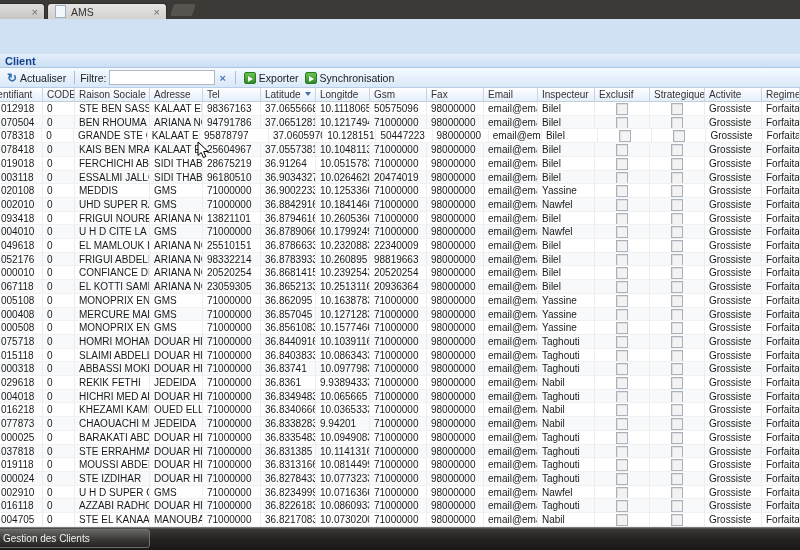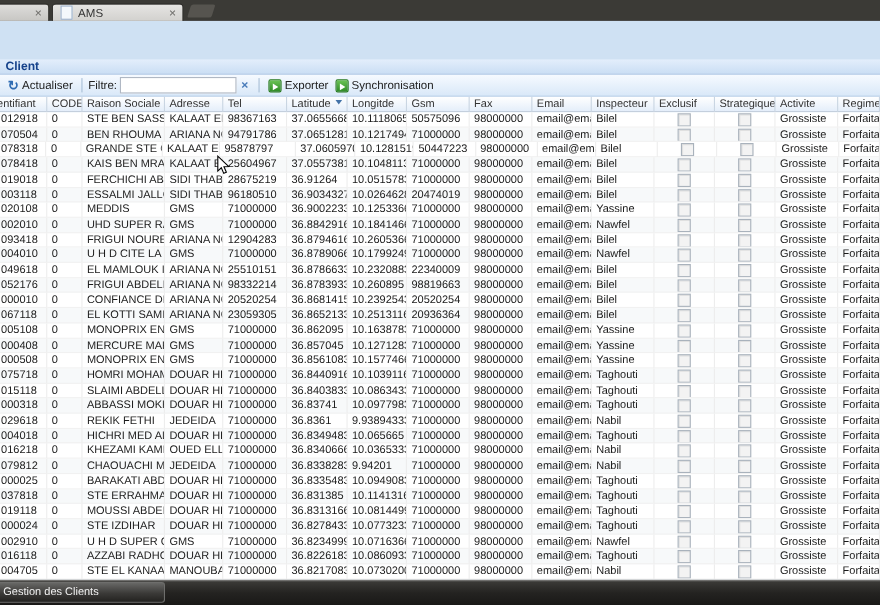--- a/index.html
+++ b/index.html
@@ -266,21 +266,21 @@
         <div class="cell col-exclusif center" style="width: 55px;"><span class="cb"></span></div>
         <div class="cell col-strategique center" style="width: 55px;"><span class="cb"></span></div>
         <div class="cell col-activite" style="width: 57px;">Grossiste</div>
         <div class="cell col-regime" style="width: 38px;">Forfaitaire</div>
       </div>
       <div class="grid-row">
         <div class="cell col-identifiant" style="width: 43px;">093418</div>
         <div class="cell col-code" style="width: 32px;">0</div>
         <div class="cell col-raison_sociale" style="width: 75px;">FRIGUI NOURED...</div>
         <div class="cell col-adresse" style="width: 53px;">ARIANA NORD</div>
-        <div class="cell col-tel" style="width: 58px;">12904283</div>
+        <div class="cell col-tel" style="width: 58px;">13821101</div>
         <div class="cell col-latitude" style="width: 55px;">36.87946166...</div>
         <div class="cell col-longitde" style="width: 54px;">10.26053666...</div>
         <div class="cell col-gsm" style="width: 57px;">71000000</div>
         <div class="cell col-fax" style="width: 57px;">98000000</div>
         <div class="cell col-email" style="width: 54px;">email@email....</div>
         <div class="cell col-inspecteur" style="width: 57px;">Bilel</div>
         <div class="cell col-exclusif center" style="width: 55px;"><span class="cb"></span></div>
         <div class="cell col-strategique center" style="width: 55px;"><span class="cb"></span></div>
         <div class="cell col-activite" style="width: 57px;">Grossiste</div>
         <div class="cell col-regime" style="width: 38px;">Forfaitaire</div>
@@ -517,21 +517,21 @@
         <div class="cell col-gsm" style="width: 57px;">71000000</div>
         <div class="cell col-fax" style="width: 57px;">98000000</div>
         <div class="cell col-email" style="width: 54px;">email@email....</div>
         <div class="cell col-inspecteur" style="width: 57px;">Nabil</div>
         <div class="cell col-exclusif center" style="width: 55px;"><span class="cb"></span></div>
         <div class="cell col-strategique center" style="width: 55px;"><span class="cb"></span></div>
         <div class="cell col-activite" style="width: 57px;">Grossiste</div>
         <div class="cell col-regime" style="width: 38px;">Forfaitaire</div>
       </div>
       <div class="grid-row">
-        <div class="cell col-identifiant" style="width: 43px;">079812</div>
+        <div class="cell col-identifiant" style="width: 43px;">077873</div>
         <div class="cell col-code" style="width: 32px;">0</div>
         <div class="cell col-raison_sociale" style="width: 75px;">CHAOUACHI MEH...</div>
         <div class="cell col-adresse" style="width: 53px;">JEDEIDA</div>
         <div class="cell col-tel" style="width: 58px;">71000000</div>
         <div class="cell col-latitude" style="width: 55px;">36.83382833...</div>
         <div class="cell col-longitde" style="width: 54px;">9.94201</div>
         <div class="cell col-gsm" style="width: 57px;">71000000</div>
         <div class="cell col-fax" style="width: 57px;">98000000</div>
         <div class="cell col-email" style="width: 54px;">email@email....</div>
         <div class="cell col-inspecteur" style="width: 57px;">Nabil</div>

